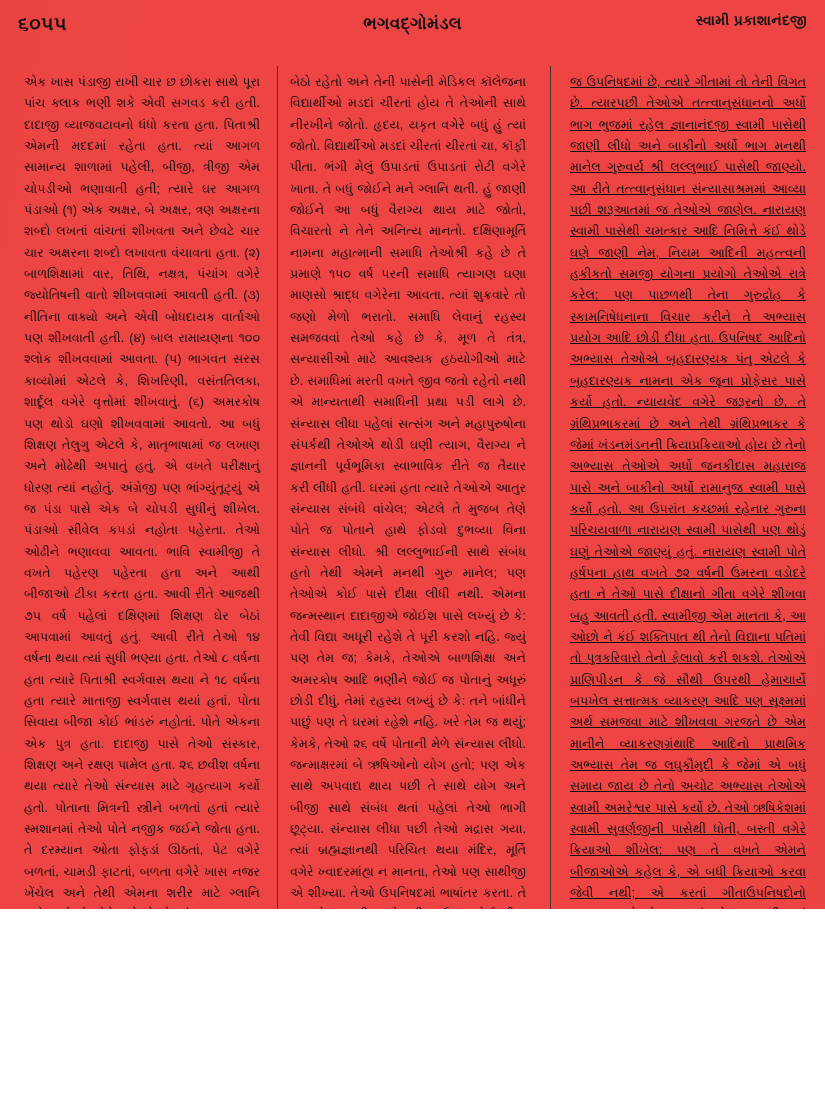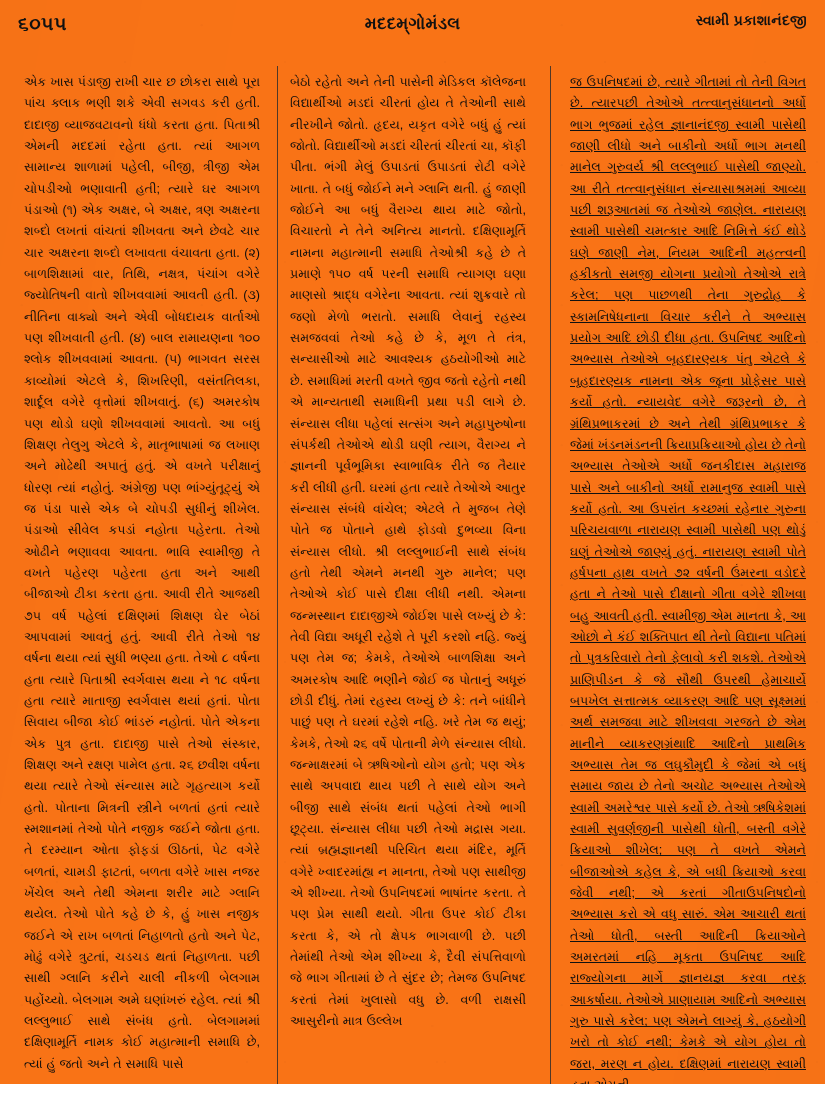--- a/index.html
+++ b/index.html
@@ -3,22 +3,22 @@
 <meta charset="utf-8">
 <style>
   html, body {
     margin: 0;
     padding: 0;
     background: #ffffff;
   }
   .page {
     position: relative;
     width: 825px;
-    height: 1084px;
-    background: #f97316;
+    height: 909px;
+    background: #ef4444;
     overflow: hidden;
     font-family: "Liberation Sans", "DejaVu Sans", sans-serif;
     color: #111111;
   }
   
   .page::before {
     content: "";
     position: absolute;
     inset: 0;
     pointer-events: none;
@@ -119,21 +119,21 @@
   .div-1 { left: 277px; }
   .div-2 { left: 550px; }
 </style>
 </head>
 <body>
 
 <div class="page">
 
   <div class="header">
     <div class="hdr-page-number">૬૦૫૫</div>
-    <div class="hdr-book-title">મદદમ્‌ગોમંડલ</div>
+    <div class="hdr-book-title">ભગવદ્‌ગોમંડલ</div>
     <div class="hdr-author">સ્વામી પ્રકાશાનંદજી</div>
   </div>
 
   <div class="body-area">
 
     <div class="col-divider div-1"></div>
     <div class="col-divider div-2"></div>
 
     <div class="column col-1">
       <p class="col-text">એક ખાસ પંડાજી રાખી ચાર છ છોકરા સાથે પૂરા પાંચ ક્લાક ભણી શકે એવી સગવડ કરી હતી. દાદાજી વ્યાજવટાવનો ધંધો કરતા હતા. પિતાશ્રી એમની મદદમાં રહેતા હતા. ત્યાં આગળ સામાન્ય શાળામાં પહેલી, બીજી, ત્રીજી એમ ચોપડીઓ ભણાવાતી હતી; ત્યારે ઘર આગળ પંડાઓ (૧) એક અક્ષર, બે અક્ષર, ત્રણ અક્ષરના શબ્દો લખતાં વાંચતાં શીખવતા અને છેવટે ચાર ચાર અક્ષરના શબ્દો લખાવતા વંચાવતા હતા. (૨) બાળશિક્ષામાં વાર, તિથિ, નક્ષત્ર, પંચાંગ વગેરે જ્યોતિષની વાતો શીખવવામાં આવતી હતી. (૩) નીતિના વાક્યો અને એવી બોધદાયક વાર્તાઓ પણ શીખવાતી હતી. (૪) બાલ રામાયણના ૧૦૦ શ્લોક શીખવવામાં આવતા. (૫) ભાગવત સરસ કાવ્યોમાં એટલે કે, શિખરિણી, વસંતતિલકા, શાર્દૂલ વગેરે વૃત્તોમાં શીખવાતું. (૬) અમરકોષ પણ થોડો ઘણો શીખવવામાં આવતો. આ બધું શિક્ષણ તેલુગુ એટલે કે, માતૃભાષામાં જ લખાણ અને મોઢેથી અપાતું હતું. એ વખતે પરીક્ષાનું ધોરણ ત્યાં નહોતું. અંગ્રેજી પણ ભાંગ્યુંતૂટ્યું એ જ પંડા પાસે એક બે ચોપડી સુધીનું શીખેલ. પંડાઓ સીવેલ કપડાં નહોતા પહેરતા. તેઓ ઓઢીને ભણાવવા આવતા. ભાવિ સ્વામીજી તે વખતે પહેરણ પહેરતા હતા અને આથી બીજાઓ ટીકા કરતા હતા. આવી રીતે આજથી ૭૫ વર્ષ પહેલાં દક્ષિણમાં શિક્ષણ ઘેર બેઠાં આપવામાં આવતું હતું. આવી રીતે તેઓ ૧૪ વર્ષના થયા ત્યાં સુધી ભણ્યા હતા. તેઓ ૮ વર્ષના હતા ત્યારે પિતાશ્રી સ્વર્ગવાસ થયા ને ૧૮ વર્ષના હતા ત્યારે માતાજી સ્વર્ગવાસ થયાં હતાં. પોતા સિવાય બીજા કોઈ ભાંડરું નહોતાં. પોતે એકના એક પુત્ર હતા. દાદાજી પાસે તેઓ સંસ્કાર, શિક્ષણ અને રક્ષણ પામેલ હતા. ૨૬ છવીશ વર્ષના થયા ત્યારે તેઓ સંન્યાસ માટે ગૃહત્યાગ કર્યો હતો. પોતાના મિત્રની સ્ત્રીને બળતાં હતાં ત્યારે સ્મશાનમાં તેઓ પોતે નજીક જઈને જોતા હતા. તે દરમ્યાન ઓતા ફોફડાં ઊઠતાં, પેટ વગેરે બળતાં, ચામડી ફાટતાં, બળતા વગેરે ખાસ નજર ખેંચેલ અને તેથી એમના શરીર માટે ગ્લાનિ થયેલ. તેઓ પોતે કહે છે કે, હું ખાસ નજીક જઈને એ રાખ બળતાં નિહાળતો હતો અને પેટ, મોઢું વગેરે ત્રુટતાં, ચડચડ થતાં નિહાળતા. પછી સાથી ગ્લાનિ કરીને ચાલી નીકળી બેલગામ પહોંચ્યો. બેલગામ અમે ઘણાંખરું રહેલ. ત્યાં શ્રી લલ્લુભાઈ સાથે સંબંધ હતો. બેલગામમાં દક્ષિણામૂર્તિ નામક કોઈ મહાત્માની સમાધિ છે, ત્યાં હું જતો અને તે સમાધિ પાસે</p>

